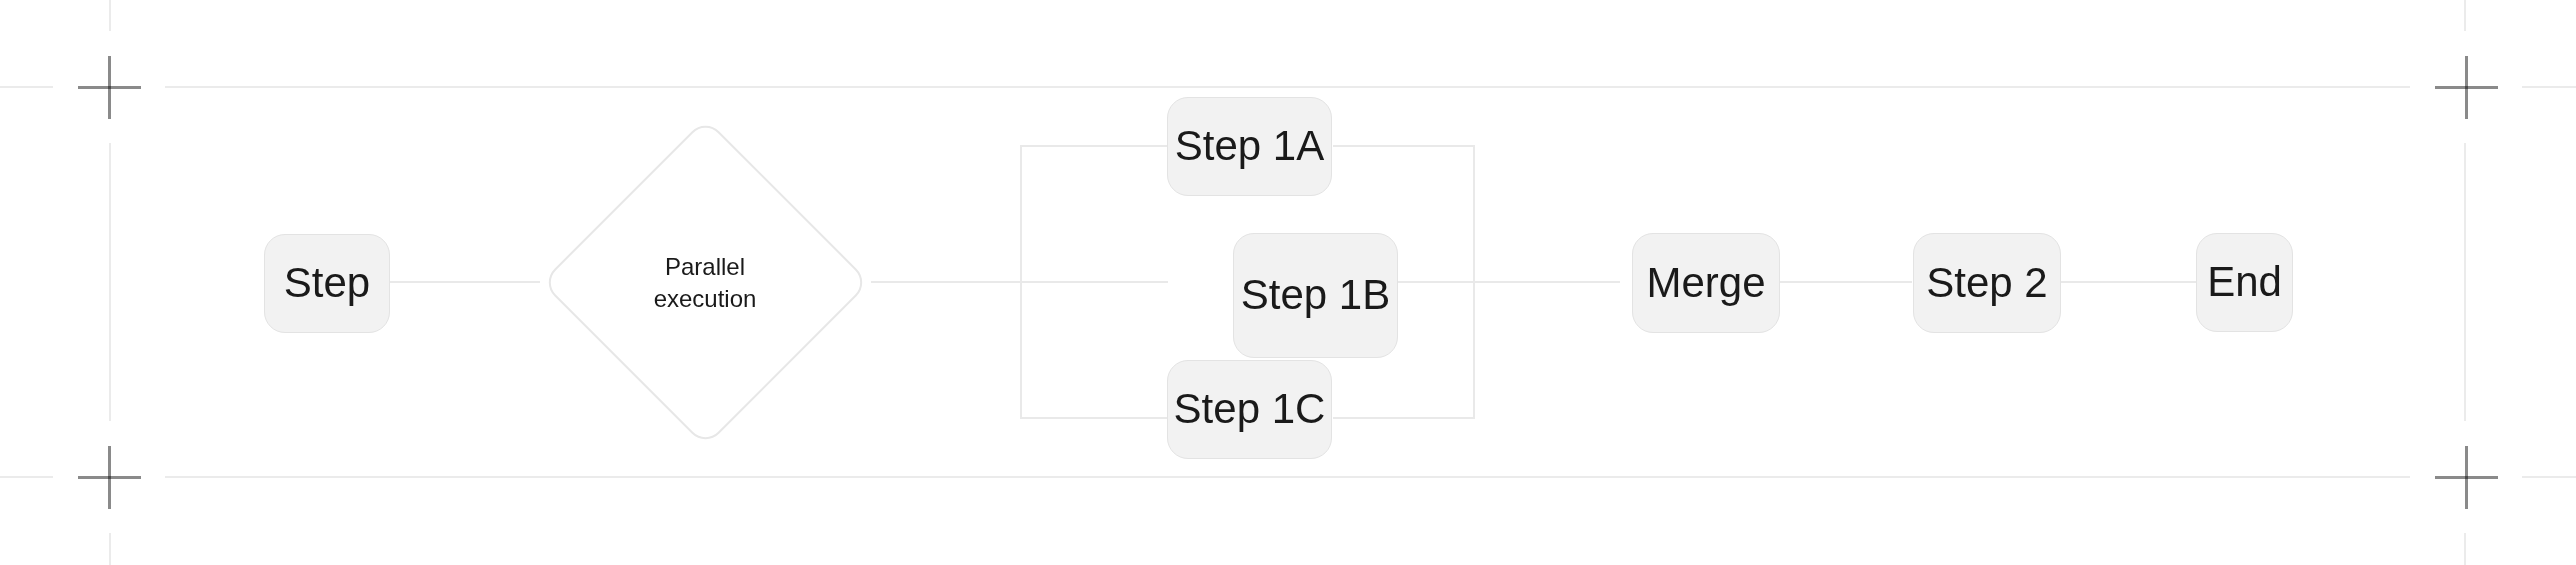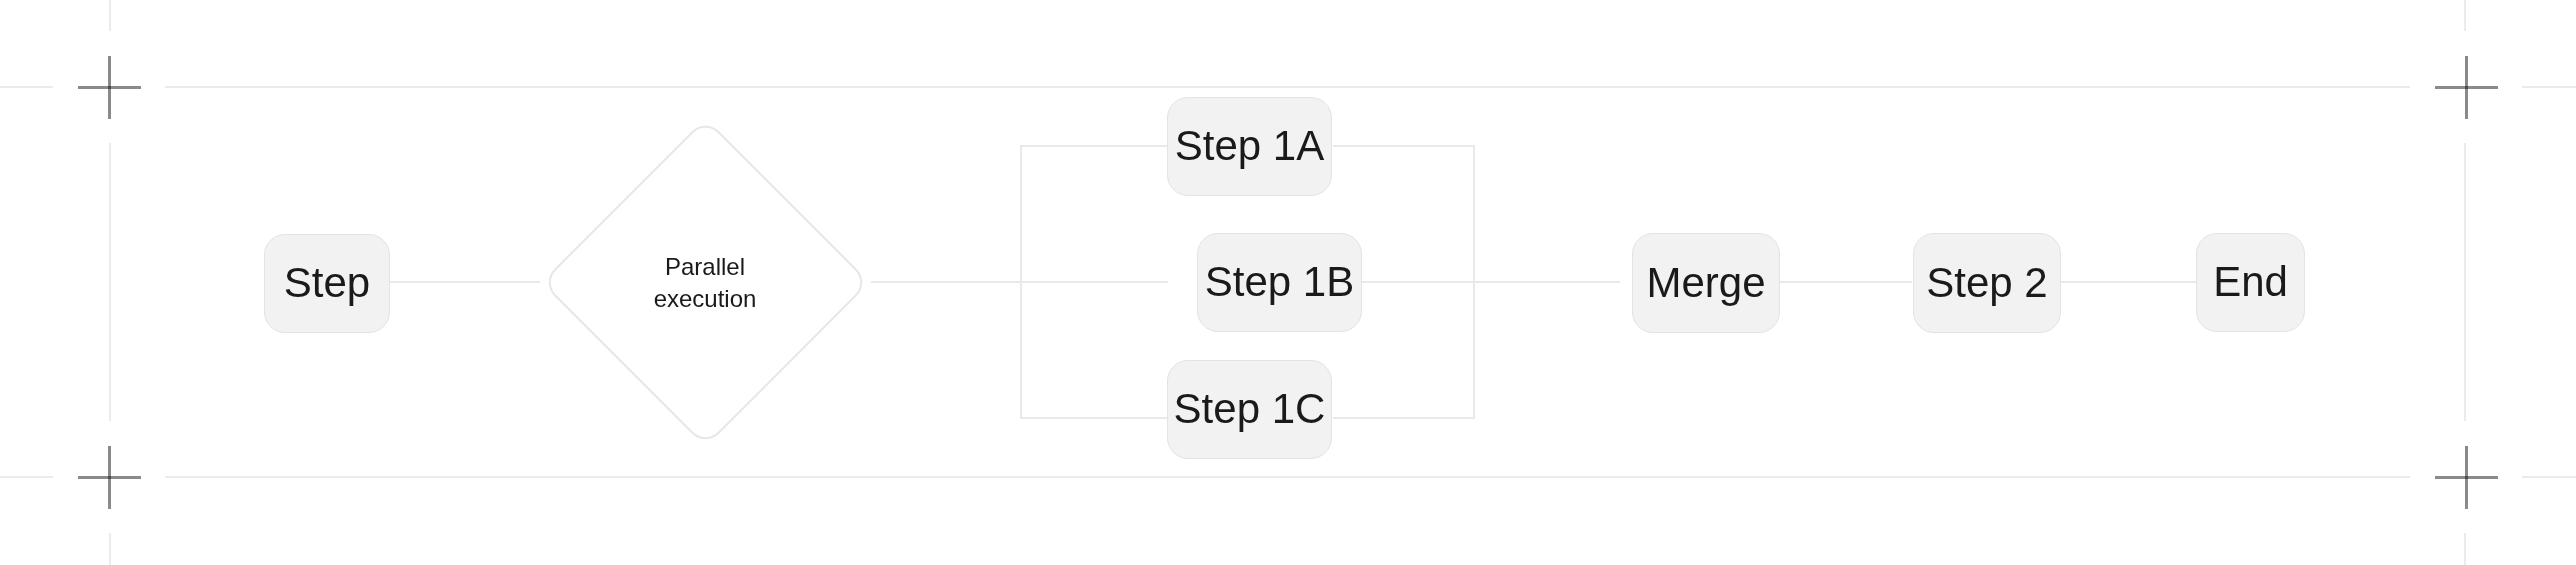--- a/index.html
+++ b/index.html
@@ -57,25 +57,25 @@
   .diamond-label{
     position:absolute;left:615px;top:233px;width:180px;height:99px;
     display:flex;align-items:center;justify-content:center;
     text-align:center;font-size:24px;line-height:1.3;
     color:var(--node-text);
     white-space:normal;
   }
   
   .n-start {left:264px; top:234px;width:126px;height:99px}
   .n-1a    {left:1167px;top:97px;width:165px;height:99px}
-  .n-1b    {left:1197px;top:233px;width:165px;height:99px}
+  .n-1b    {left:1233px;top:233px;width:165px;height:125px}
   .n-1c    {left:1167px;top:360px;width:165px;height:99px}
   .n-merge {left:1632px;top:233px;width:148px;height:100px}
   .n-step2 {left:1913px;top:233px;width:148px;height:100px}
-  .n-end   {left:2196px;top:233px;width:109px;height:99px}
+  .n-end   {left:2196px;top:233px;width:97px;height:99px}
 </style>
 </head>
 <body>
 
 <div class="canvas">
 
   <div class="guide h" style="top:86px"></div>
   <div class="guide h" style="top:476px"></div>
   <div class="guide v" style="left:109px"></div>
   <div class="guide v" style="left:2464px"></div>

